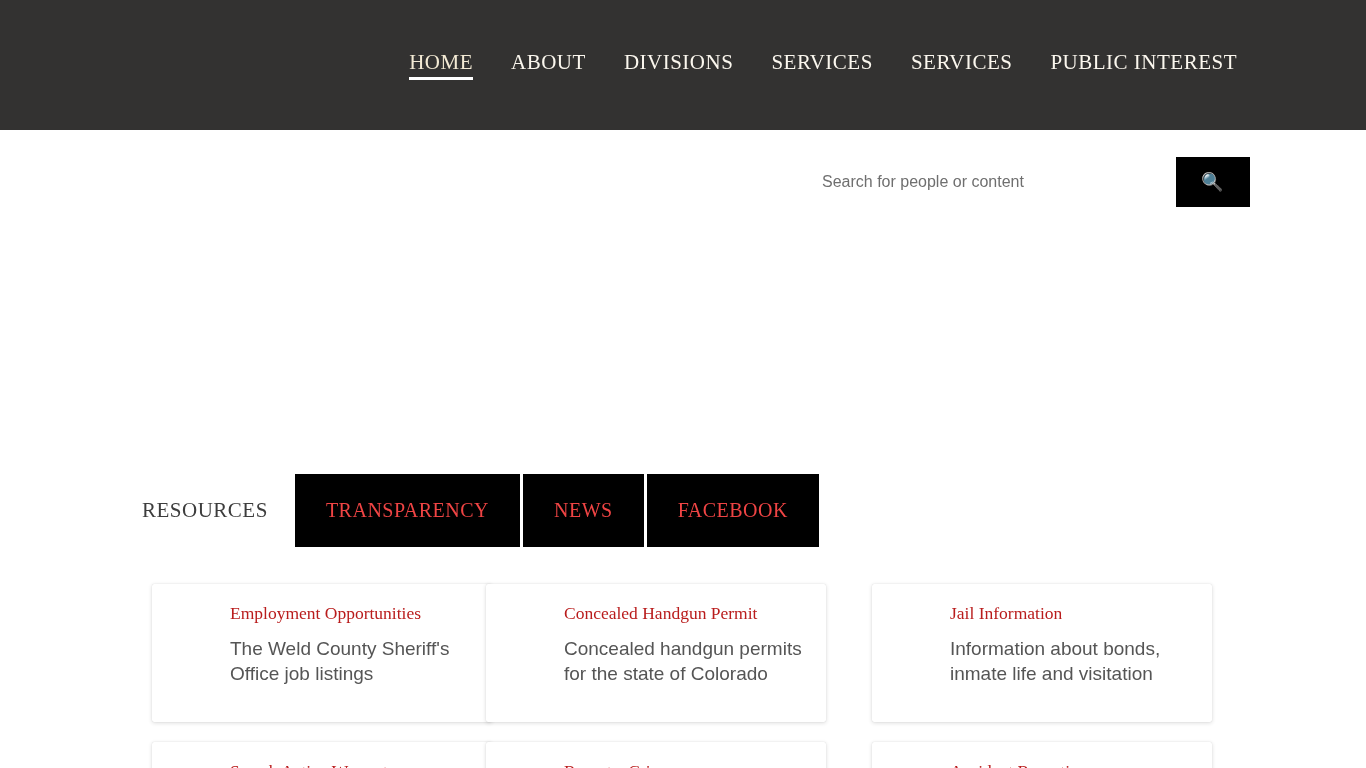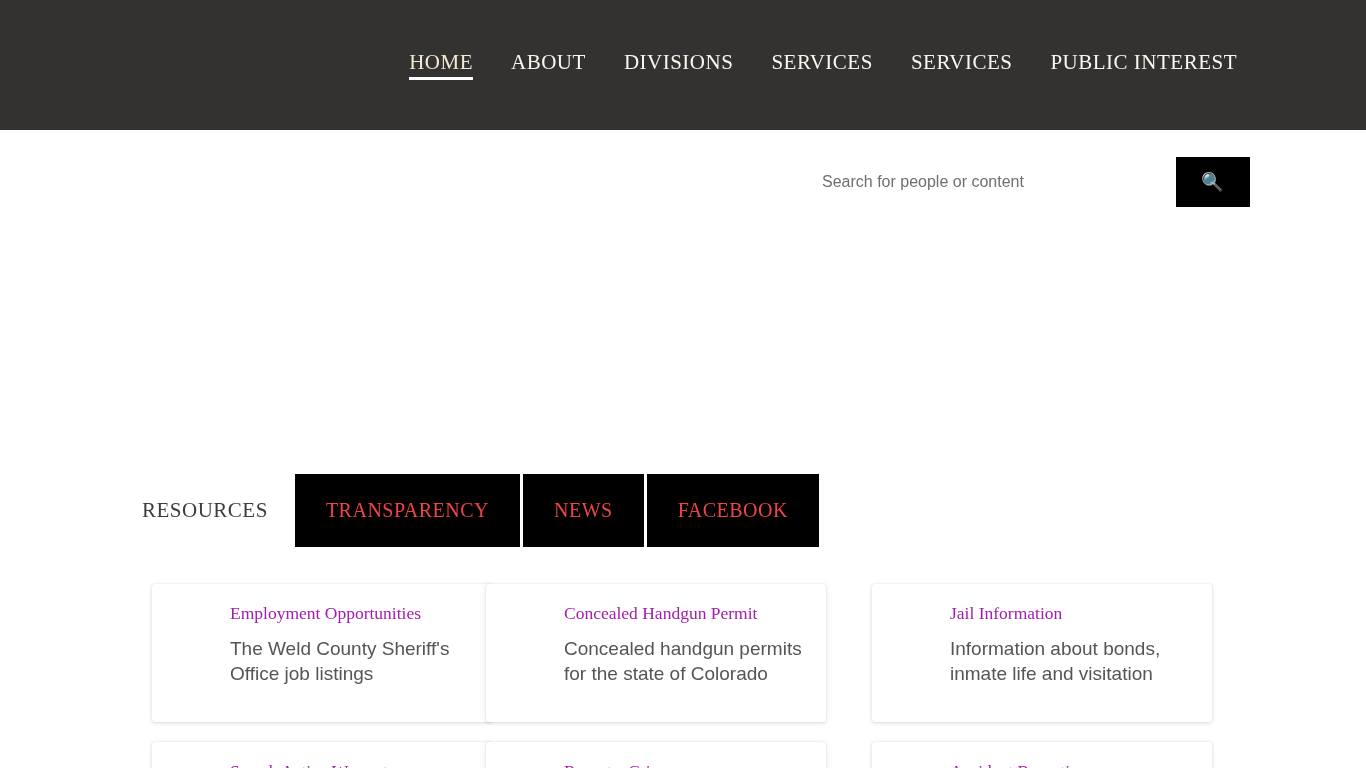--- a/index.html
+++ b/index.html
@@ -121,21 +121,21 @@
     position: absolute;
     left: 24px;
     top: 22px;
     width: 36px;
     height: 36px;
     color: #ffffff; 
   }
   .card-title {
     font-family: "Liberation Serif", "DejaVu Serif", serif;
     font-size: 17.5px;
-    color: #a21caf;
+    color: #b91c1c;
     margin-bottom: 12px;
     white-space: nowrap;
   }
   .card-desc {
     font-family: "Liberation Sans", sans-serif;
     font-size: 19px;
     color: #555555;
     line-height: 25px;
     max-width: 238px;
   }

